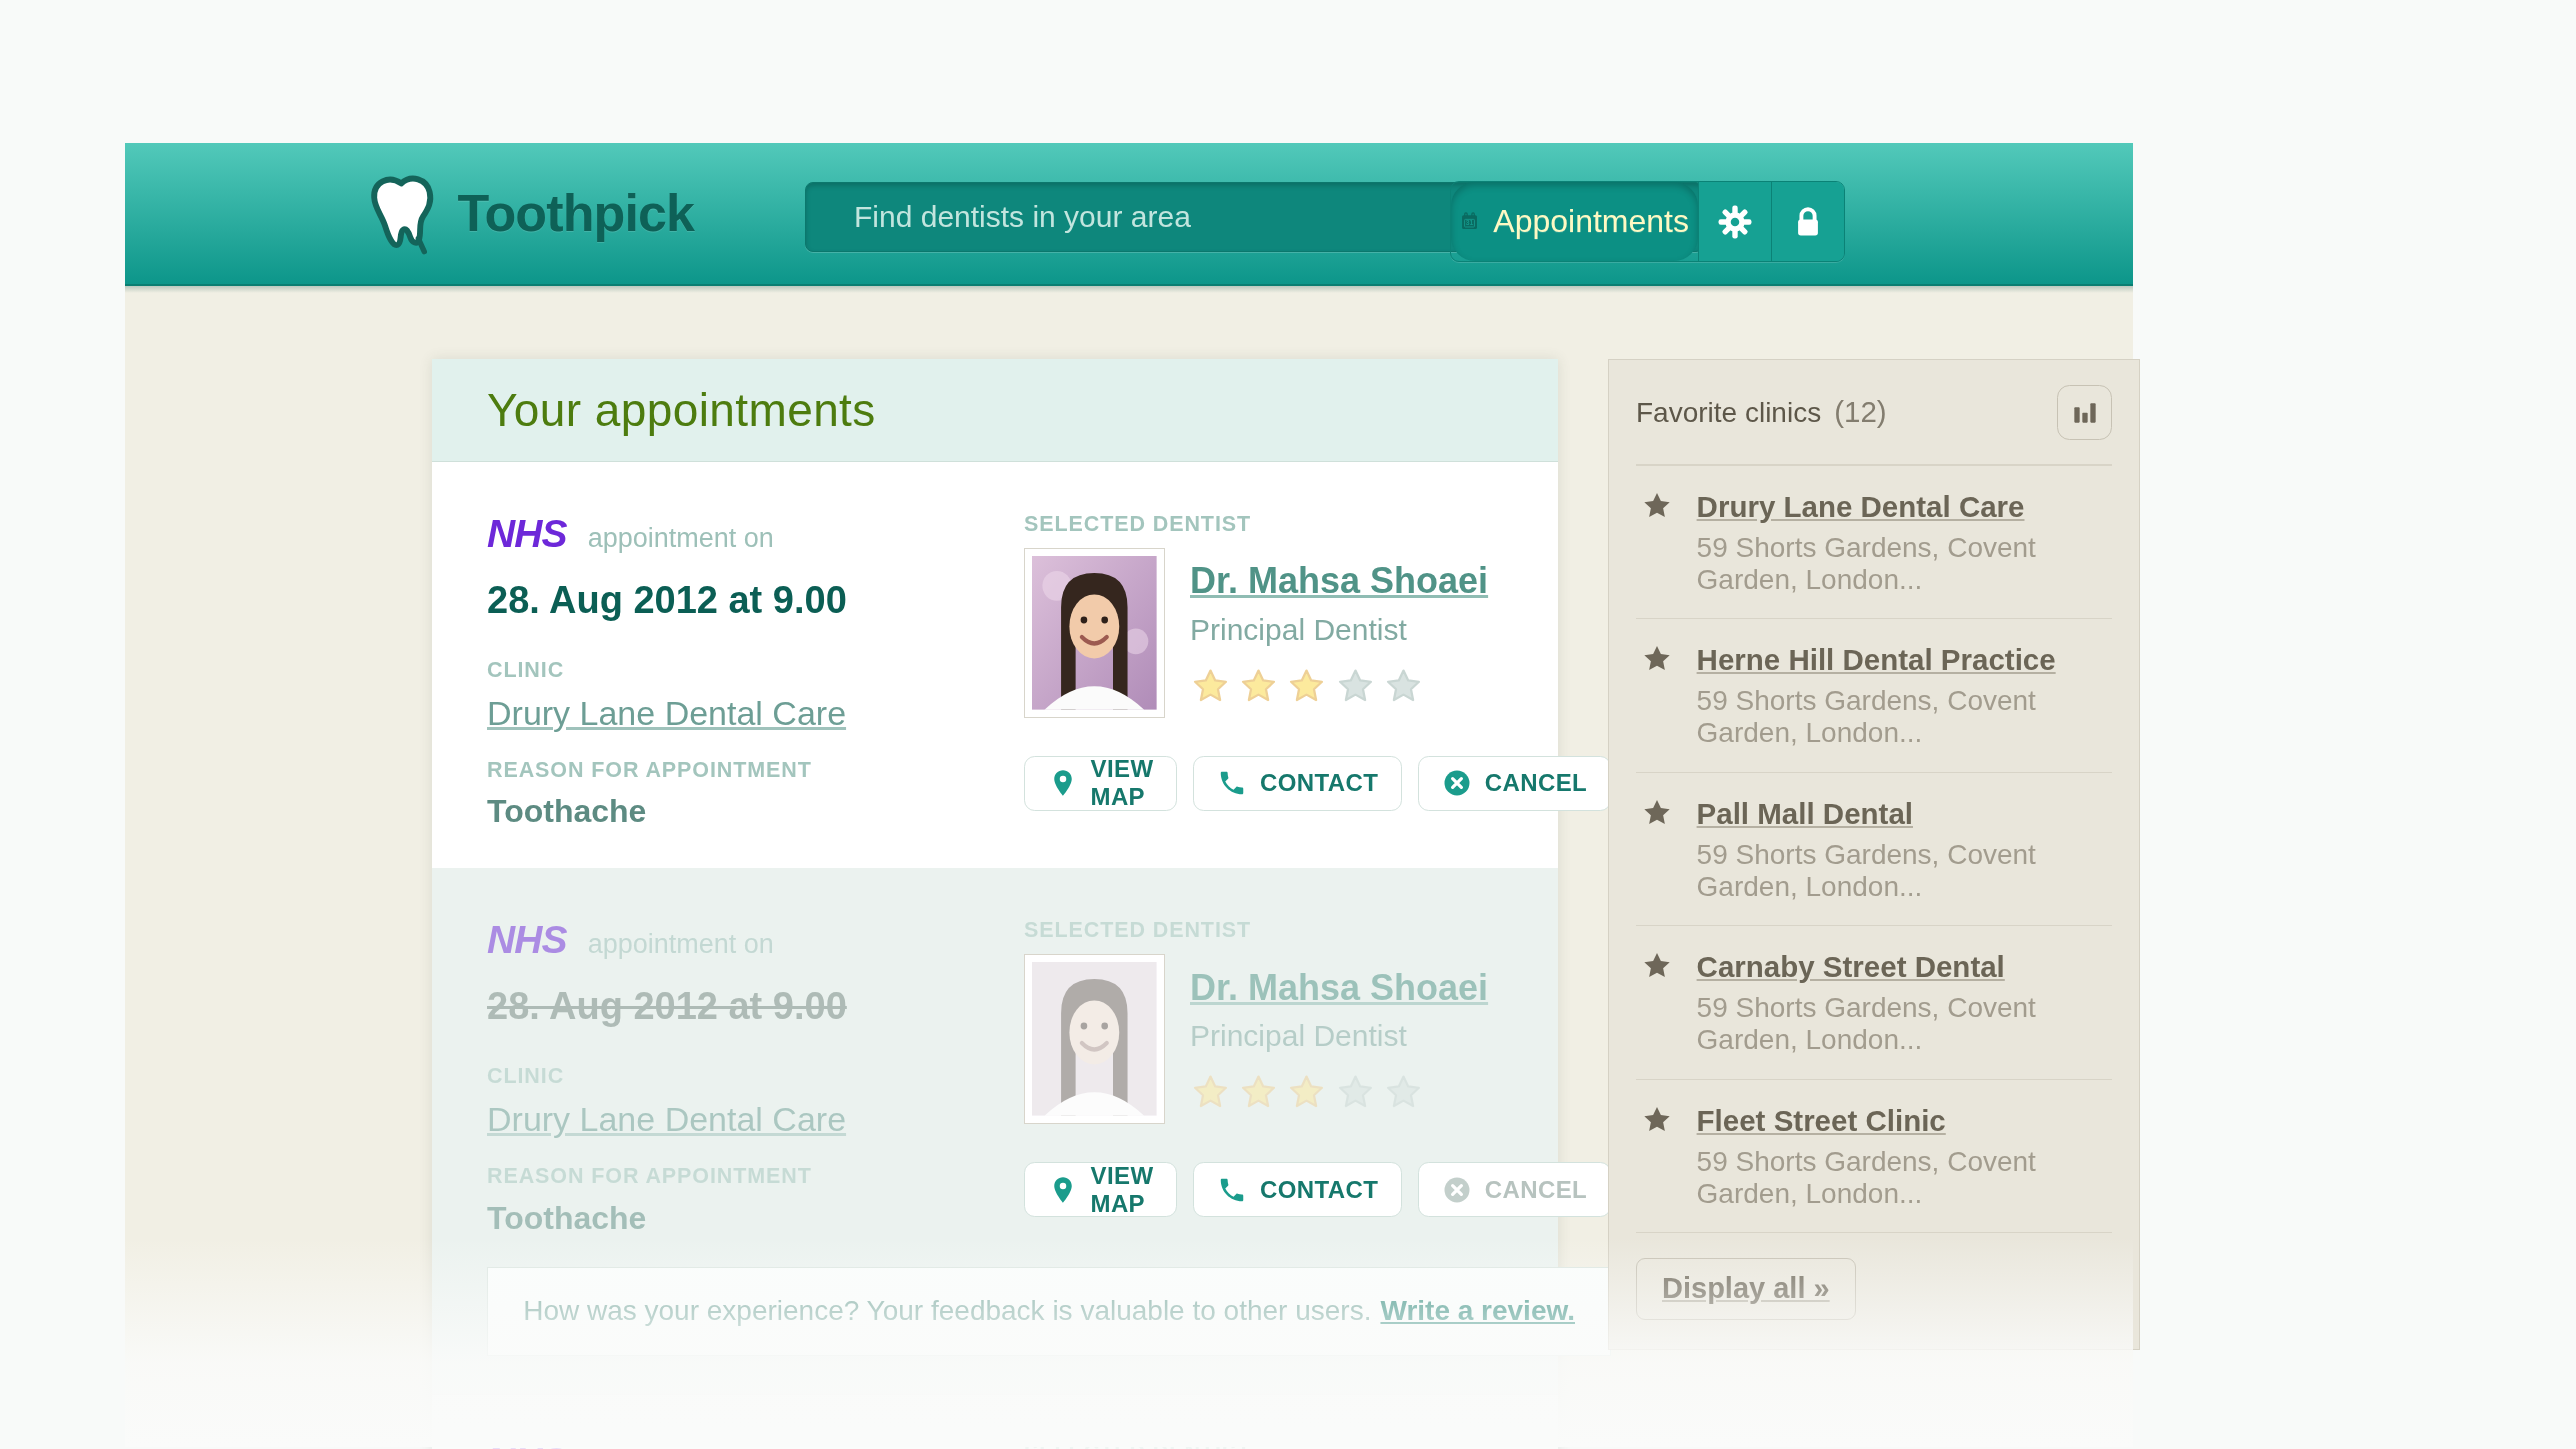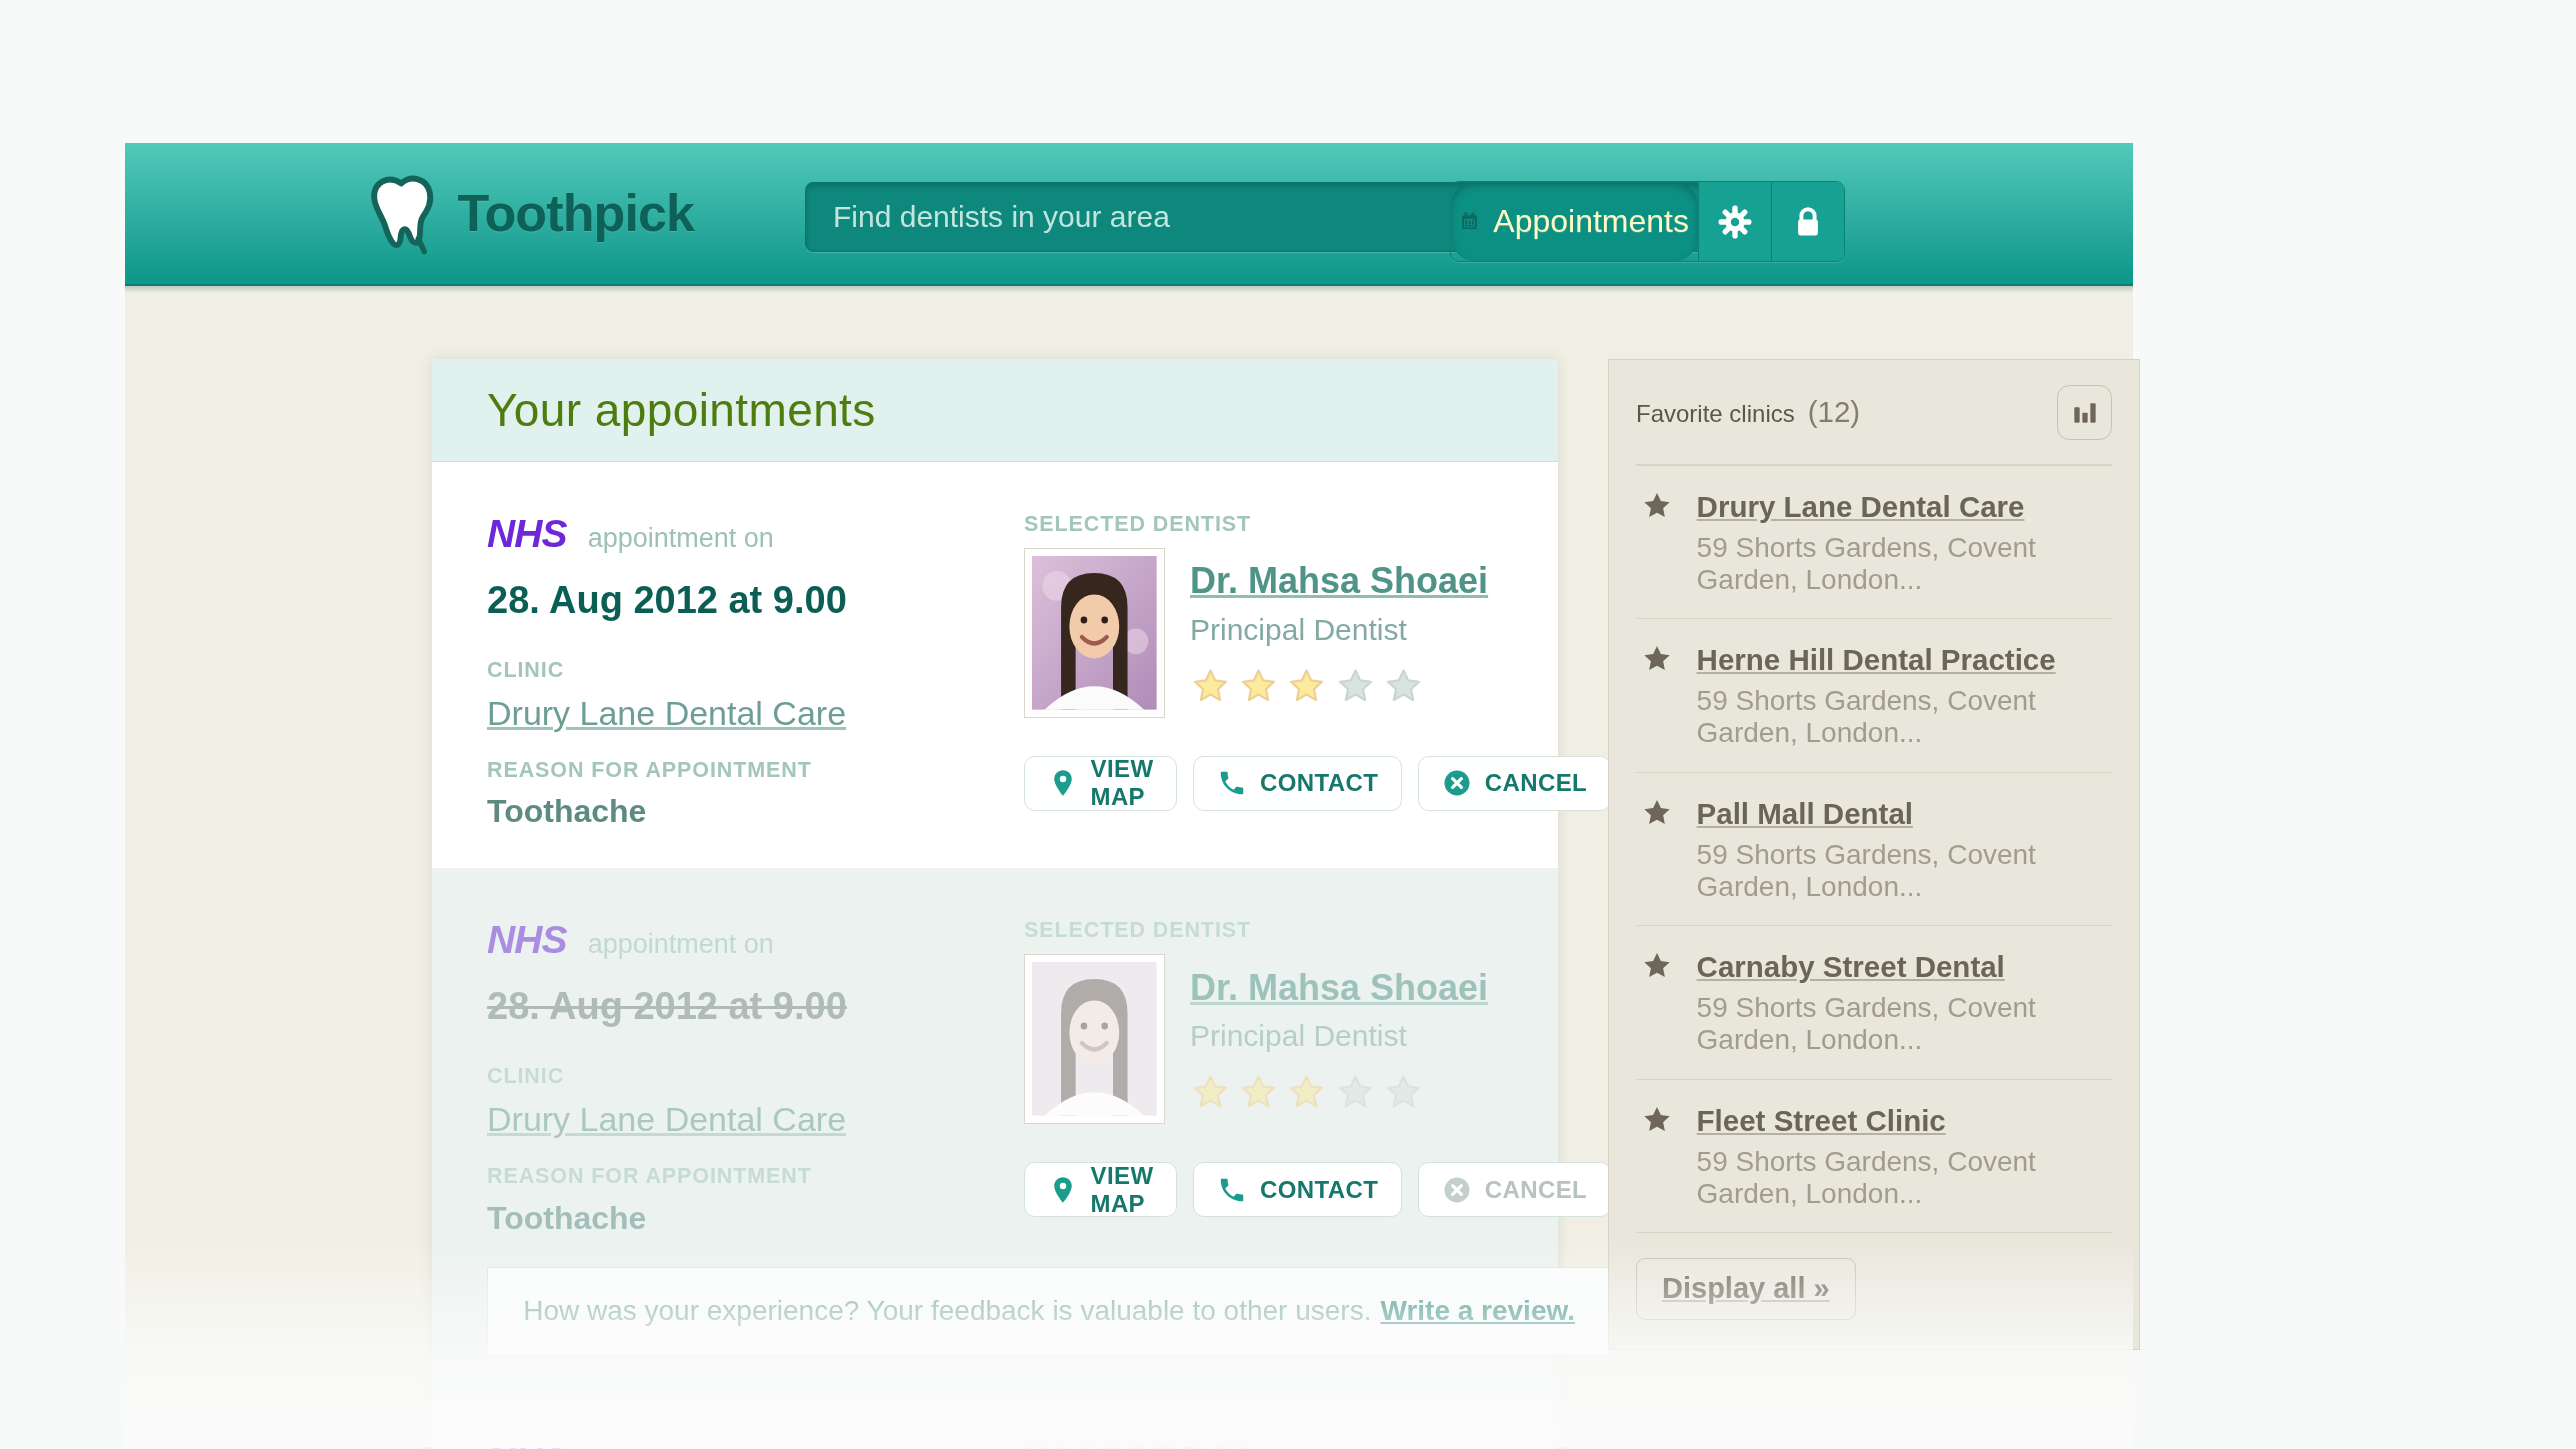--- a/index.html
+++ b/index.html
@@ -10,21 +10,21 @@
 
   
   .header{position:relative;height:143px;background:linear-gradient(#52c9ba,#0d968a);
     border-bottom:2.7px solid #0a7e72;}
   .brand{position:absolute;left:243px;top:25px;display:flex;align-items:center;cursor:pointer;}
   .tooth{width:77px;height:89px;margin-right:12.5px;transform:rotate(-6deg);}
   .brand-text{font-size:52px;font-weight:bold;color:#0e6157;letter-spacing:-0.9px;
     text-shadow:0 0.9px 0 rgba(255,255,255,.12);}
   .search{position:absolute;left:680px;top:39px;width:899px;height:70px;background:#0e877c;
     border:1.8px solid #0b786d;border-radius:8px;box-shadow:inset 0 2.7px 5.4px rgba(0,0,0,.18),0 0.9px 0 rgba(255,255,255,.18);
-    display:flex;align-items:center;}
+    display:flex;align-items:center;padding-left:21px;}
   .search input{flex:1;background:transparent;border:none;outline:none;color:#e7f6f2;
     font-size:30px;padding:0 18px 0 27px;font-family:"Liberation Sans",sans-serif;}
   .search input::placeholder{color:#c2e5de;}
   .search-ico{width:41px;height:41px;margin-right:21.5px;flex:none;}
   .hdr-group{position:absolute;right:288px;top:38px;height:81px;display:flex;
     border:1.8px solid #0b8276;border-radius:9px;overflow:hidden;box-shadow:0 0.9px 0 rgba(255,255,255,.15);}
   .seg{display:flex;align-items:center;justify-content:center;cursor:pointer;}
   .seg-appts{width:247px;background:#0c9084;box-shadow:inset 0 3.6px 7.2px rgba(0,0,0,.22);padding:0 9px;border-radius:24px;}
   .seg-appts .lbl{font-size:32px;font-weight:normal;color:#fef9c3;margin-left:14.3px;text-shadow:0 0.9px 0 rgba(255,255,255,.14);}
   .seg-icon{width:73px;background:#16a193;border-left:1.8px solid #0b8276;}
@@ -84,21 +84,21 @@
   
   .ghost{border-top:1.8px solid #dcd9cd;background:#eef4f1;height:134px;overflow:hidden;
     -webkit-mask-image:linear-gradient(rgba(0,0,0,.55),rgba(0,0,0,0) 95%);
     mask-image:linear-gradient(rgba(0,0,0,.55),rgba(0,0,0,0) 95%);}
   .ghost .card{background:transparent;padding-top:45px;}
 
   
   .sidebar{position:absolute;left:1483px;top:73px;width:532px;background:#e9e6db;
     border:1.8px solid #d5d1c4;padding:0 27px;}
   .sb-head{height:104px;display:flex;align-items:center;justify-content:space-between;}
-  .sb-title{font-size:24px;color:#5d5749;}
+  .sb-title{font-size:28px;color:#5d5749;}
   .sb-count{font-size:29.5px;color:#837d6f;margin-left:9px;margin-top:48px;}
   .stats-btn{width:55px;height:55px;border:1.8px solid #c7c2b4;border-radius:12.5px;display:flex;
     align-items:center;justify-content:center;cursor:pointer;}
   .stats-btn svg{width:32px;height:32px;}
   .sb-div{height:0;border-top:1.8px solid #d8d4c7;}
   .clinic-item{display:flex;padding:24px 3.6px 22.4px 3.6px;border-top:1.8px solid #d8d4c7;}
   .clinic-item:first-of-type{border-top:none;}
   .fav-star svg{width:34px;height:32px;}
   .fav-star path{fill:#6e6759;stroke-linejoin:round;}
   .ci-text{margin-left:23px;}

